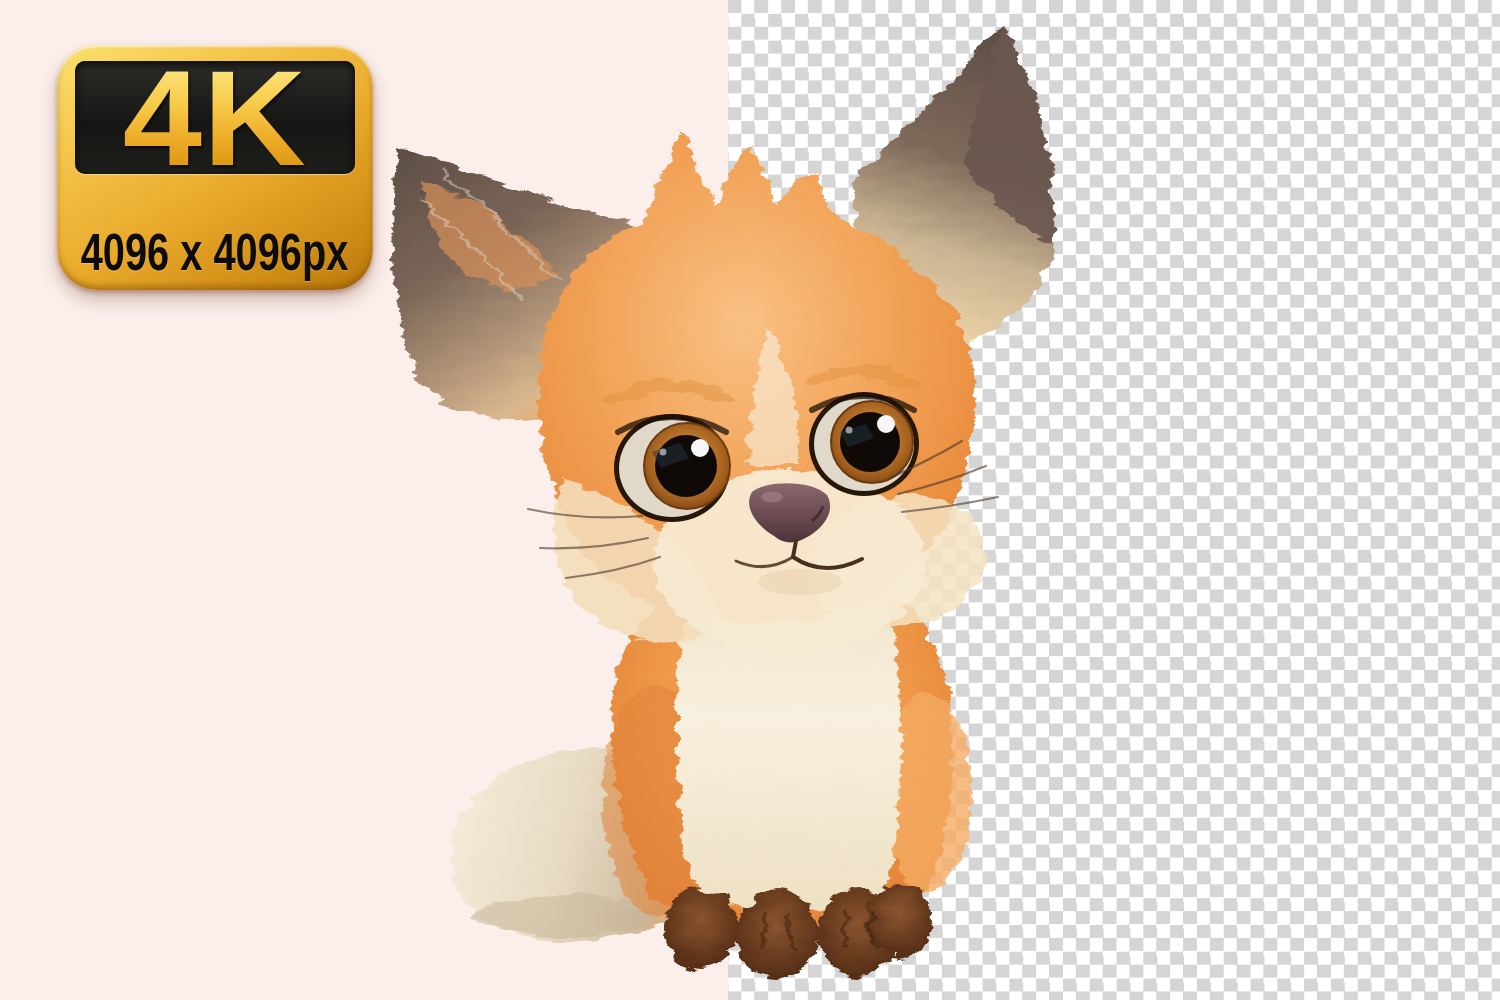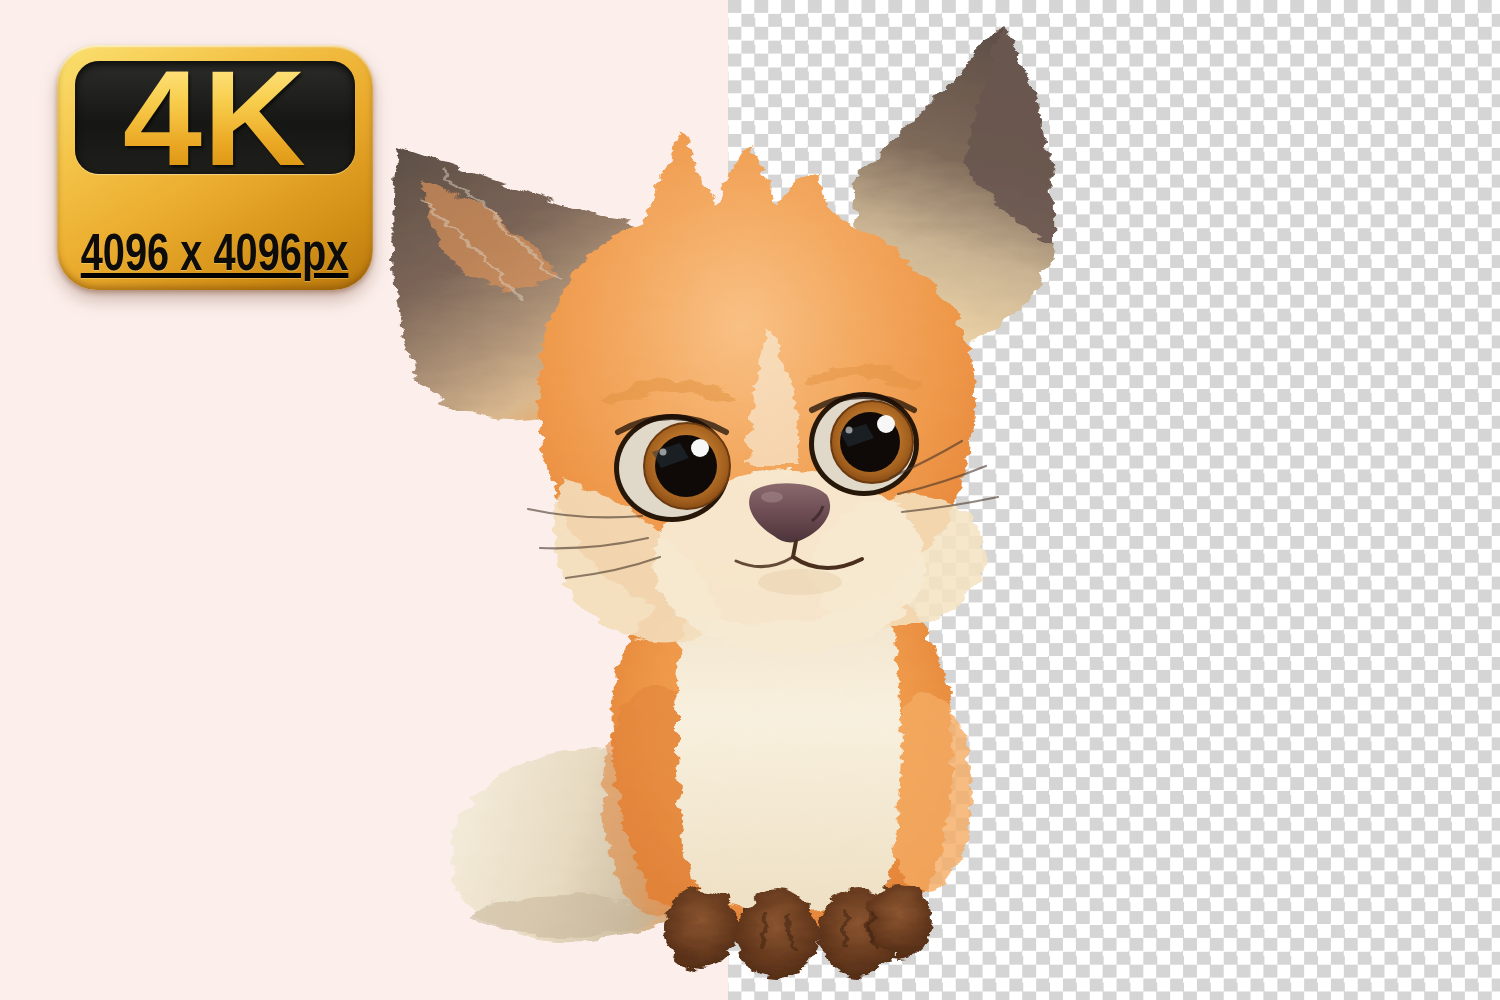--- a/index.html
+++ b/index.html
@@ -19,35 +19,35 @@
     background-position:13.4px 0;
   }
   .fox-svg{position:absolute;left:0;top:0;width:1500px;height:1000px;}
   .badge{
     position:absolute;left:57px;top:45px;width:316px;height:245px;border-radius:40px;
     background:linear-gradient(150deg,#fbe170 0%,#f4c449 28%,#eaab2d 55%,#d18e15 82%,#b9770e 100%);
     box-shadow:0 10px 18px rgba(90,40,20,.28),0 3px 5px rgba(120,60,20,.35),
                inset 0 2px 2px rgba(255,255,255,.65),inset 0 -4px 6px rgba(110,65,0,.45);
   }
   .badge-screen{
-    position:absolute;left:18px;right:18px;top:16px;height:113px;border-radius:24px;
+    position:absolute;left:18px;right:18px;top:16px;height:113px;border-radius:10px;
     background:linear-gradient(180deg,#2c2c29 0%,#161614 55%,#1e1e1b 100%);
     box-shadow:inset 0 3px 8px rgba(0,0,0,.85),0 1px 1px rgba(255,246,200,.55);
     display:flex;align-items:center;justify-content:center;overflow:hidden;
   }
   .badge-4k{
     font-weight:900;font-size:150px;line-height:1;letter-spacing:1px;
     background:linear-gradient(180deg,#ffe98c 4%,#f8cd4c 38%,#eaa723 70%,#d18c0a 100%);
     -webkit-background-clip:text;background-clip:text;color:transparent;
     transform:scale(.95,.9);
     filter:drop-shadow(2px 3px 1px rgba(0,0,0,.55));
   }
   .badge-dims{
     position:absolute;left:0;right:0;top:170px;bottom:0;
-    display:flex;align-items:center;justify-content:center;text-decoration:underline;
+    display:flex;align-items:center;justify-content:center;
   }
   .badge-dims span{
     font-weight:700;font-size:51px;line-height:1;color:#0d0c0a;white-space:nowrap;
     transform:scaleX(.78);transform-origin:center;
     text-shadow:0 1px 0 rgba(255,235,160,.35);
   }
 </style>
 </head>
 <body>
 

